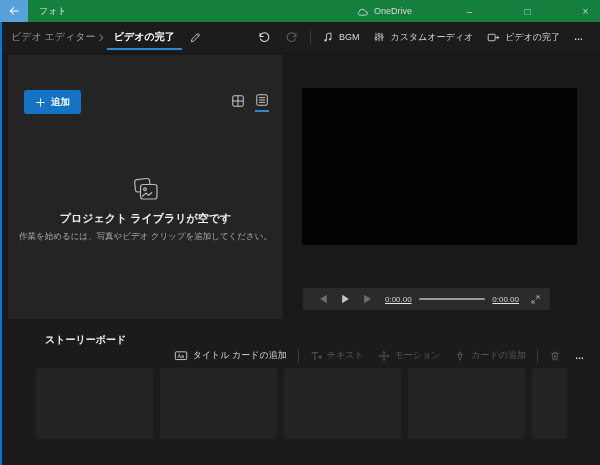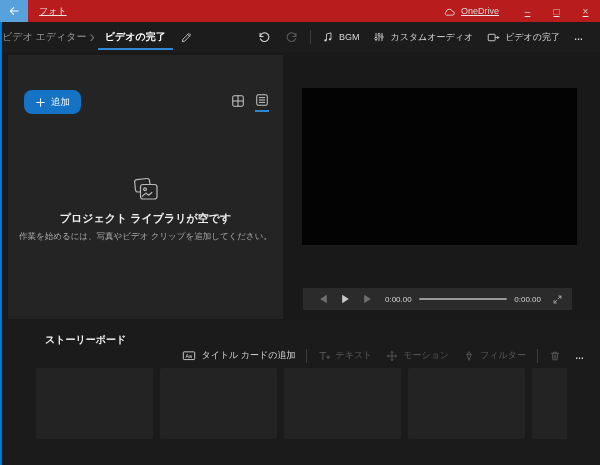--- a/index.html
+++ b/index.html
@@ -8,70 +8,70 @@
   body { background:#191919; color:#e6e6e6; position:relative; }
   svg { display:block; }
   .ico { display:inline-flex; align-items:center; justify-content:center; }
 
   
   #accent-edge { position:absolute; left:0; top:22px; bottom:0; width:2px;
                  background:var(--accent,#0078d7); z-index:30; }
 
   
   #titlebar { position:absolute; top:0; left:0; right:0; height:22px;
-              background:#b91c1c; display:flex; align-items:center; z-index:40;text-decoration:underline; }
+              background:#15803d; display:flex; align-items:center; z-index:40; }
   #back-btn { width:28px; height:22px; background:var(--back-button,#58a1da);
               display:flex; align-items:center; justify-content:center;
               color:#fff; cursor:default; }
   #app-title { margin-left:11px; font-size:9px; color:#e8e8e8; }
-  #titlebar-right { margin-left:auto; display:flex; align-items:center; height:22px; }
+  #titlebar-right { margin-left:auto; display:flex; align-items:center; height:22px;gap:29px; }
   #onedrive { display:flex; align-items:center; gap:5px; color:#d8d8d8;
               font-size:9px; margin-right:14px; }
   .winbtn { width:29px; height:22px; display:flex; align-items:center;
             justify-content:center; color:#cfcfcf; font-size:10px; }
 
   
   #navbar { position:absolute; top:22px; left:2px; right:0; height:30px;
-            background:#1c1c1c; display:flex; align-items:center; }
+            background:#1c1c1c; display:flex; align-items:center; padding-left:9px; }
   .crumb-root { font-size:10px; color:#9b9b9b; }
   .crumb-sep { color:#6f6f6f; margin:0 3px; }
   #tab-current { font-size:10px; font-weight:bold; color:#fff;
                  padding:5px 7px 4px; border-bottom:2px solid #2f86d3; }
   #rename-btn { margin-left:7px; color:#cfcfcf; }
   #nav-right { margin-left:auto; display:flex; align-items:center; padding-right:9px; }
   .cmd { display:flex; align-items:center; gap:5px; font-size:9px;
          color:#d9d9d9; padding:4px 7px; white-space:nowrap; }
   .cmd.disabled { color:#5c5c5c; }
   .vsep { width:1px; height:14px; background:#3c3c3c; margin:0 4px; }
 
   
   #library { position:absolute; left:8px; top:55px; width:275px; height:264px;
              background:#242424; }
   #library-head { position:absolute; top:8px; left:12px; right:8px;
                   display:flex; align-items:center; }
   #library-title { font-size:9.5px; font-weight:bold; color:#f0f0f0; }
   #collapse-btn { margin-left:auto; color:#4c94d6; }
   #add-btn { position:absolute; left:16px; top:35px; height:24px;
              background:var(--add-button,#1473c5); color:#fff; border:none;
-             border-radius:8px; display:flex; align-items:center; gap:5px;
-             padding:8px 11px; font-size:9.5px; }
+             border-radius:3px; display:flex; align-items:center; gap:5px;
+             padding:8px 11px; font-size:9.5px;font-weight:bold; }
   #view-toggles { position:absolute; right:14px; top:38px; display:flex; gap:10px; }
   .viewbtn { color:#cfcfcf; padding-bottom:3px; }
   .viewbtn.selected { border-bottom:2px solid #2f86d3; }
   #empty-state { position:absolute; left:0; right:0; top:121px; text-align:center; }
   #empty-icon { display:flex; justify-content:center; color:#b9b9b9; margin-bottom:8px; }
   #empty-title { font-size:11px; font-weight:bold; color:#ededed; margin-bottom:5px; }
   #empty-subtitle { font-size:8.5px; color:#a9a9a9; }
 
   
   #video-preview { position:absolute; left:302px; top:88px; width:275px;
                    height:157px; background:#030303; }
-  #playback-bar { position:absolute; left:303px; top:288px; width:269px; height:22px;
+  #playback-bar { position:absolute; left:303px; top:288px; width:247px; height:22px;
                   background:#2b2b2b; border-radius:0; display:flex;
-                  align-items:center; padding:0 9px; }
+                  align-items:center; padding:0 9px;text-decoration:underline; }
   .pbtn { display:flex; align-items:center; justify-content:center;
           width:22px; height:22px; color:#c9c9c9; }
   .pbtn.disabled { color:#6e6e6e; }
   .ptime { font-size:8px; color:#d4d4d4; margin:0 7px; white-space:nowrap; }
   #seek-slider { flex:1; height:2px; background:#999; border-radius:1px; }
   #fullscreen-btn { margin-left:4px; color:#b5b5b5; }
 
   
   #storyboard { position:absolute; left:2px; right:0; top:320px; bottom:0;
                 background:#1b1b1b; }
@@ -271,21 +271,21 @@
       </span>
       <span>モーション</span>
     </span>
     <span class="cmd disabled">
       <span class="ico">
         <svg width="12" height="12" viewBox="0 0 16 16" fill="none" stroke="currentColor" stroke-width="1.1" stroke-linejoin="round">
             <path d="M8 2.2l2.9 3.8L8 13.8 5.1 6z"></path>
             <path d="M5.1 6h5.8"></path>
           </svg>
       </span>
-      <span>フィルター</span>
+      <span>カードの追加</span>
     </span>
     <span class="vsep"></span>
     <span class="cmd disabled">
       <span class="ico">
         <svg width="12" height="12" viewBox="0 0 16 16" fill="none" stroke="currentColor" stroke-width="1.1" stroke-linecap="round" stroke-linejoin="round">
             <path d="M3 4.5h10M6 4.5V3h4v1.5M4.5 4.5l.6 8.5h5.8l.6-8.5M7 7v4M9 7v4"></path>
           </svg>
       </span>
     </span>
     <span class="cmd">

